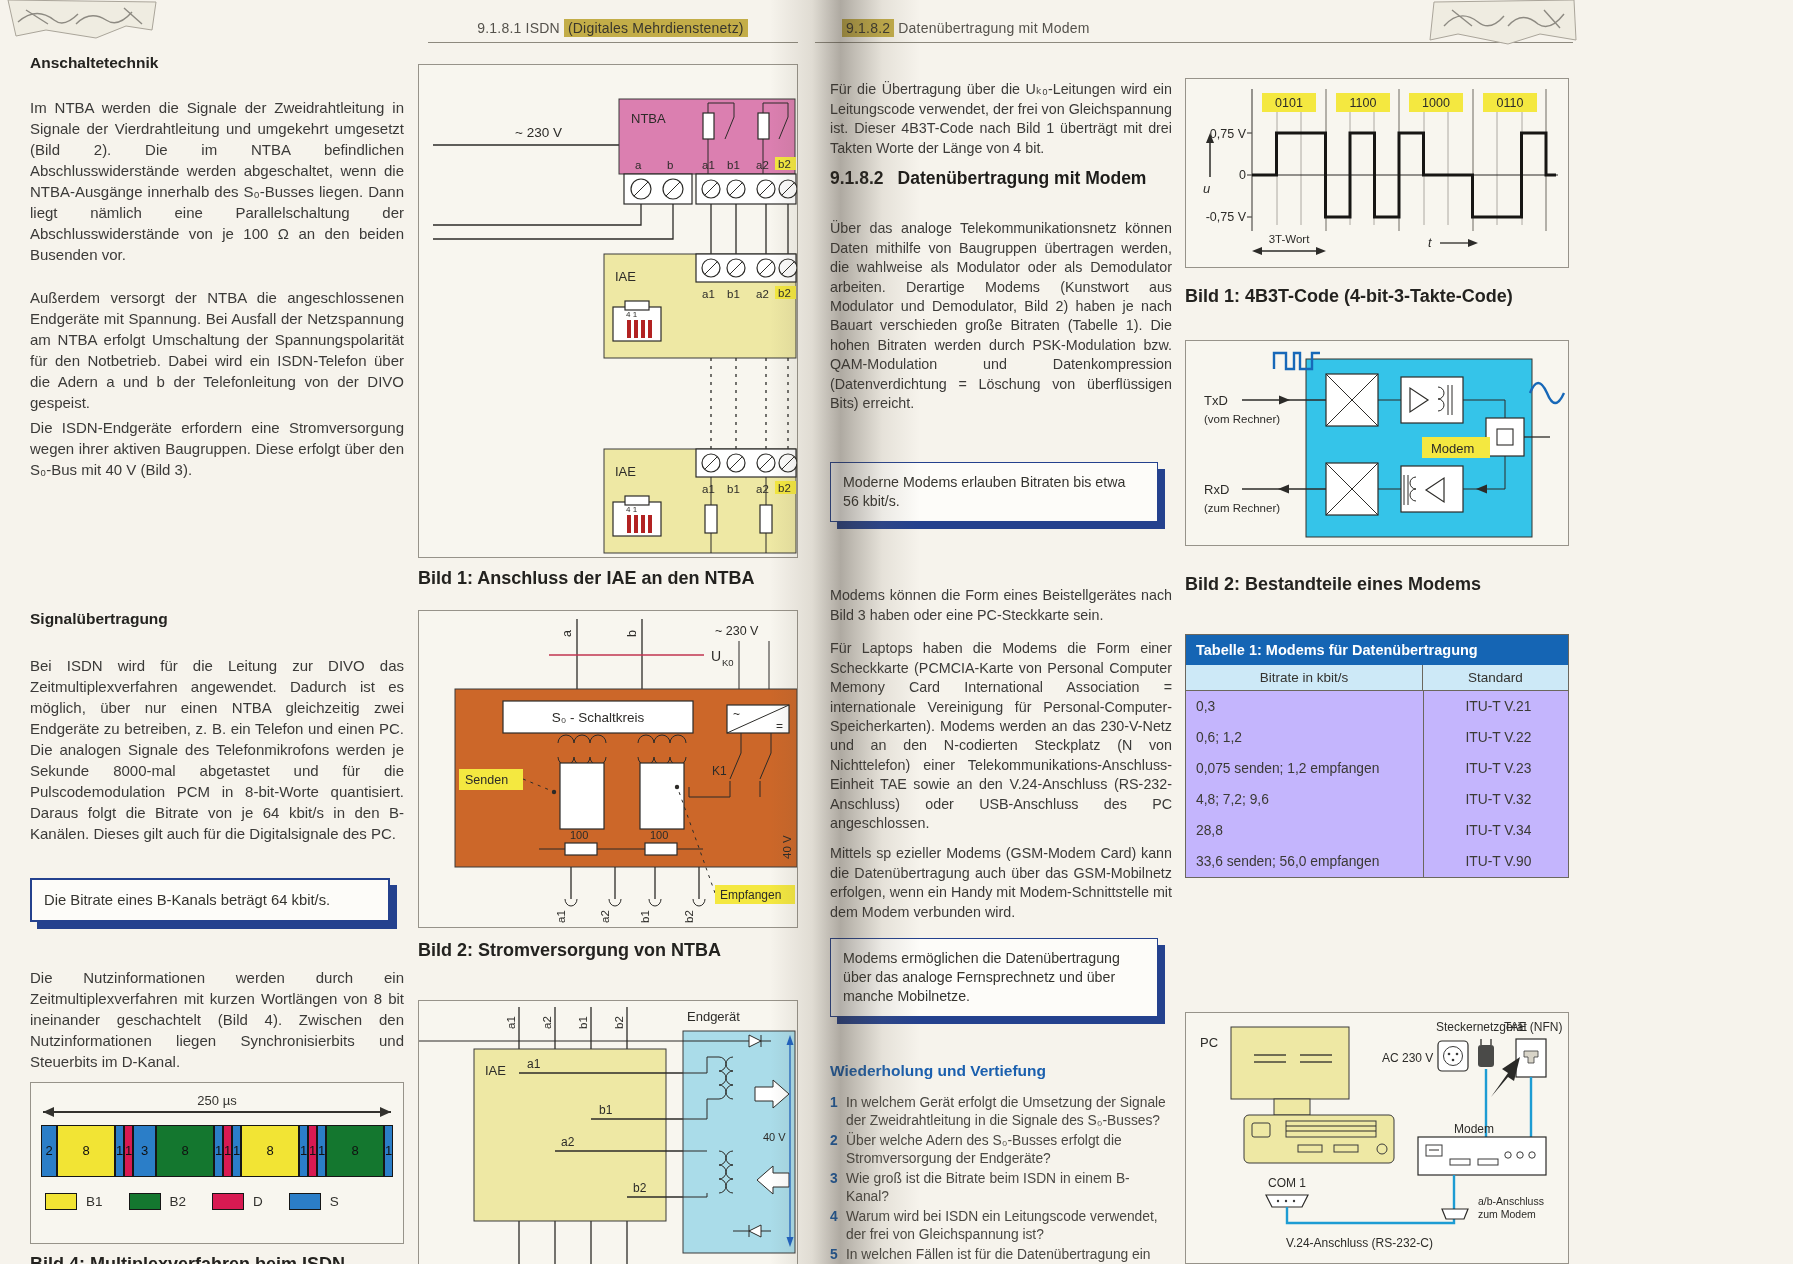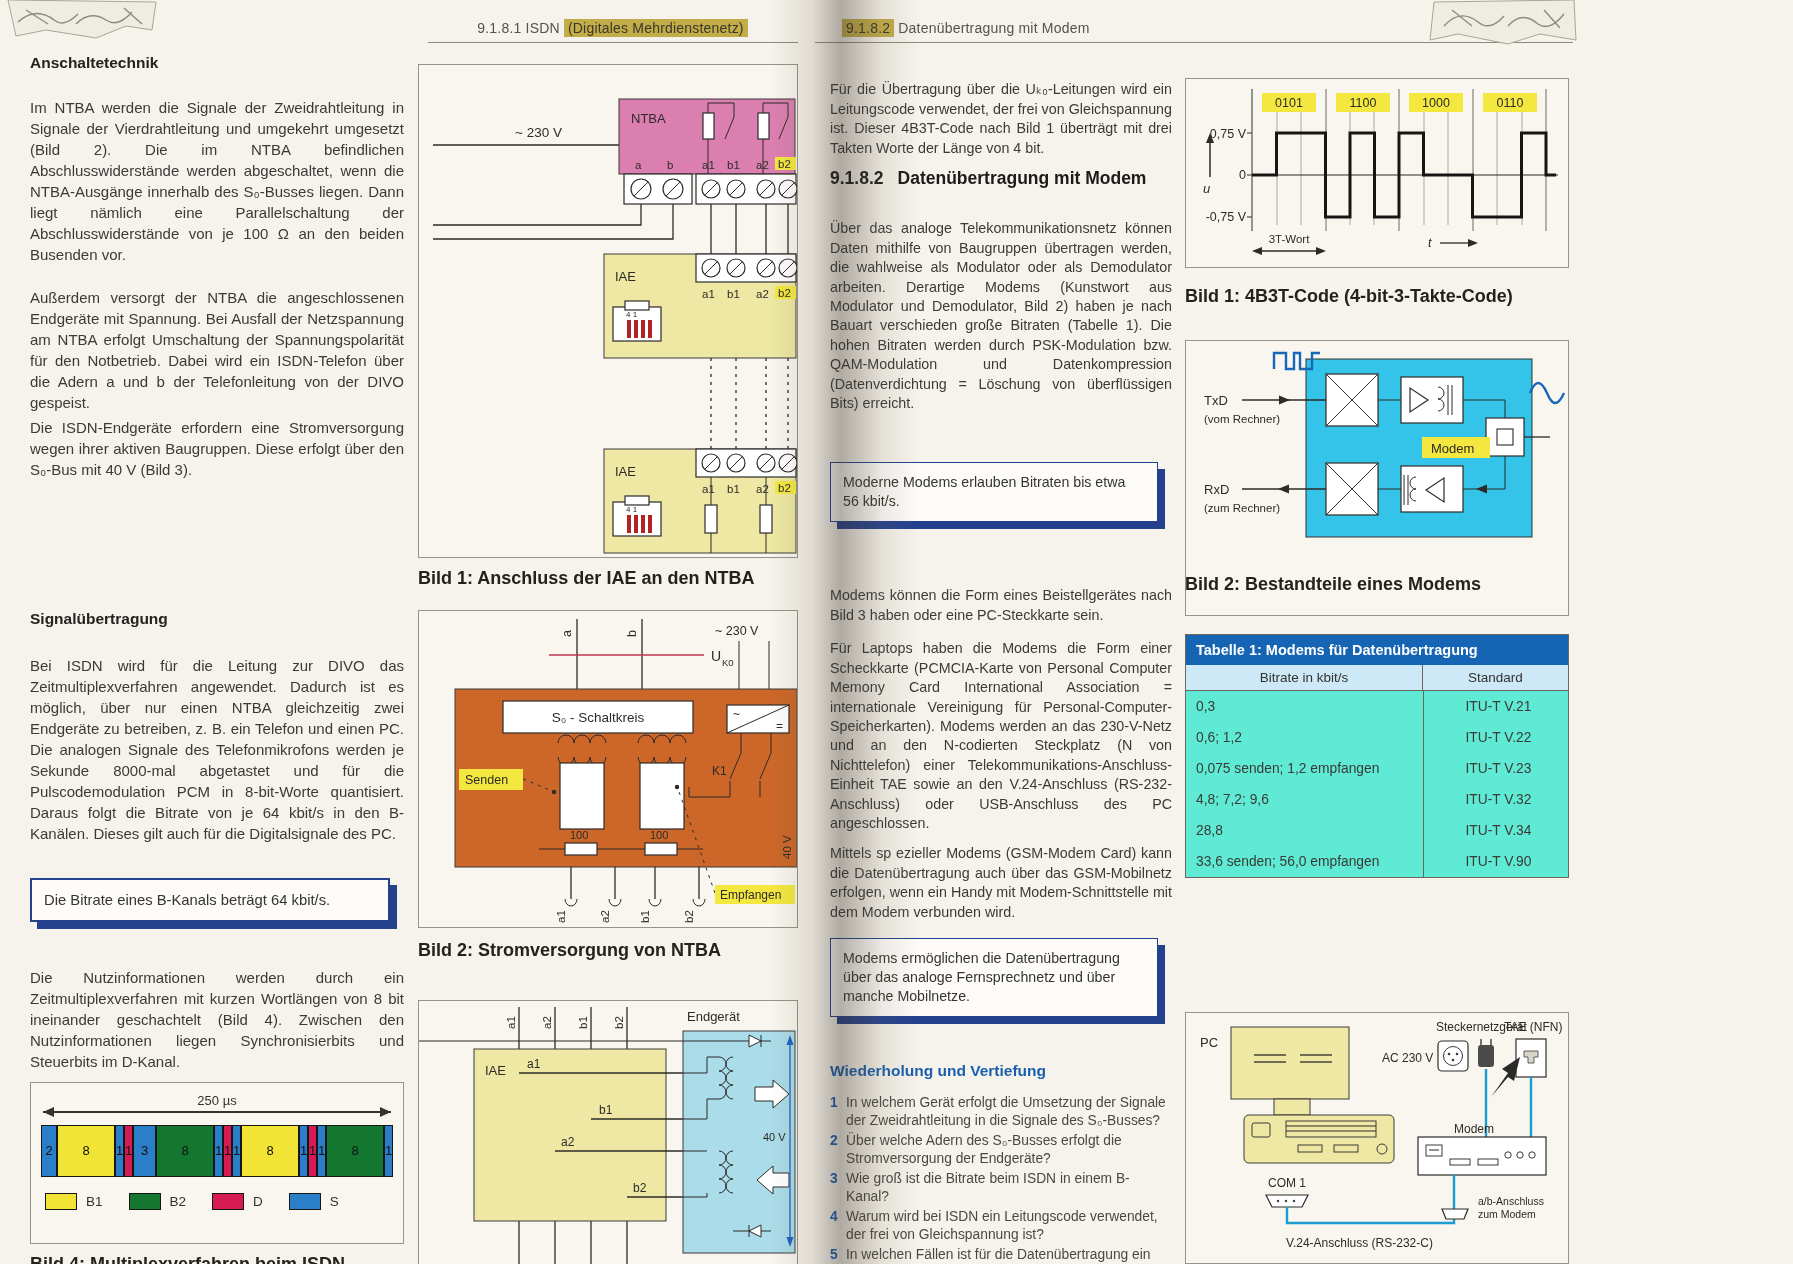--- a/index.html
+++ b/index.html
@@ -57,21 +57,21 @@
   .mx-swatch{width:32px;height:17px;border:1px solid #161616;display:inline-block;}
 
   
   .wv-head{position:absolute;font-size:15.5px;font-weight:bold;color:#1a5fae;}
   .q-list{position:absolute;font-size:13.8px;line-height:17.5px;color:#4a4843;}
   .q-item{display:flex;margin-bottom:3px;}
   .q-nr{color:#1a5fae;font-weight:bold;width:16px;flex:0 0 16px;}
   .q-text{flex:1;text-align:left;}
 
   
-  .tbl{position:absolute;width:100%;border:1px solid #6b675e;background:#5eead4;}
+  .tbl{position:absolute;width:100%;border:1px solid #6b675e;background:#c4b5fd;}
   .tbl-title{background:#1565b4;color:#fff;font-weight:bold;font-size:14.5px;padding:7px 10px;}
   .tbl-head{display:flex;background:#cde9f7;border-bottom:1px solid #6b675e;font-size:13.5px;color:#33322e;}
   .tbl-h1{width:62%;text-align:center;padding:5px 4px;border-right:1px solid #6b675e;}
   .tbl-h2{width:38%;text-align:center;padding:5px 4px;}
   .tbl-body{position:relative;}
   .tbl-vline{position:absolute;left:62%;top:0;bottom:0;width:1px;background:#6b675e;}
   .tbl-row{display:flex;font-size:13.8px;color:#3b3a35;gap:19px;}
   .tbl-c1{width:62%;padding:8px 4px 8px 10px;}
   .tbl-c2{width:38%;padding:8px 20px;text-align:center;}
 
@@ -495,21 +495,21 @@
         <polygon points="66,172 76,168 76,176" fill="#2c2b28"></polygon>
         <polygon points="140,172 130,168 130,176" fill="#2c2b28"></polygon>
 
         <text x="242" y="168" font-size="12.5" font-style="italic">t</text>
         <line x1="254" y1="164" x2="286" y2="164" stroke="#2c2b28" stroke-width="1.3"></line>
         <polygon points="292,164 282,160 282,168" fill="#2c2b28"></polygon>
       </svg>
     </div>
     <div class="caption" style="top:286px;">Bild 1:  4B3T-Code (4-bit-3-Takte-Code)</div>
 
-    <div class="figbox" style="top:340px;height:276px;">
+    <div class="figbox" style="top:340px;height:206px;">
       <svg width="382" height="214" viewBox="0 0 382 214">
         <rect x="120" y="18" width="226" height="178" fill="#35c4e9" stroke="#33322e" stroke-width="1"></rect>
         <polyline points="88,28 88,12 100,12 100,28 108,28 108,12 114,12 114,28 126,28 126,12 134,12" fill="none" stroke="#1768b8" stroke-width="2.4"></polyline>
         <text x="18" y="64" font-size="13">TxD</text>
         <text x="18" y="82" font-size="11.5">(vom Rechner)</text>
         <line x1="56" y1="59" x2="140" y2="59" class="wire"></line>
         <polygon points="104,59 93,54.5 93,63.5" fill="#2c2b28"></polygon>
         <g>
           <rect x="140" y="33" width="52" height="52" class="comp"></rect>
           <line x1="140" y1="33" x2="192" y2="85" class="wire-thin"></line>

